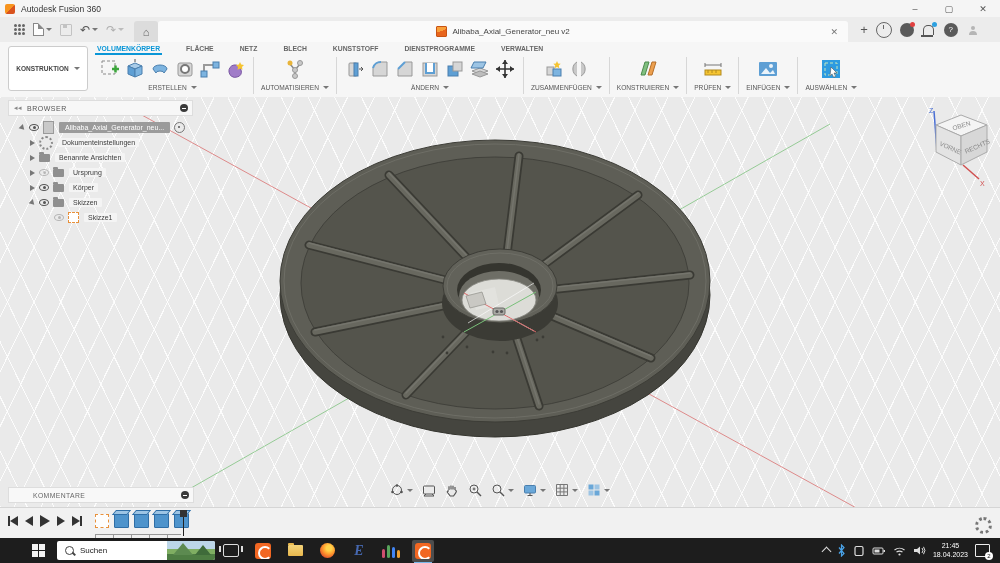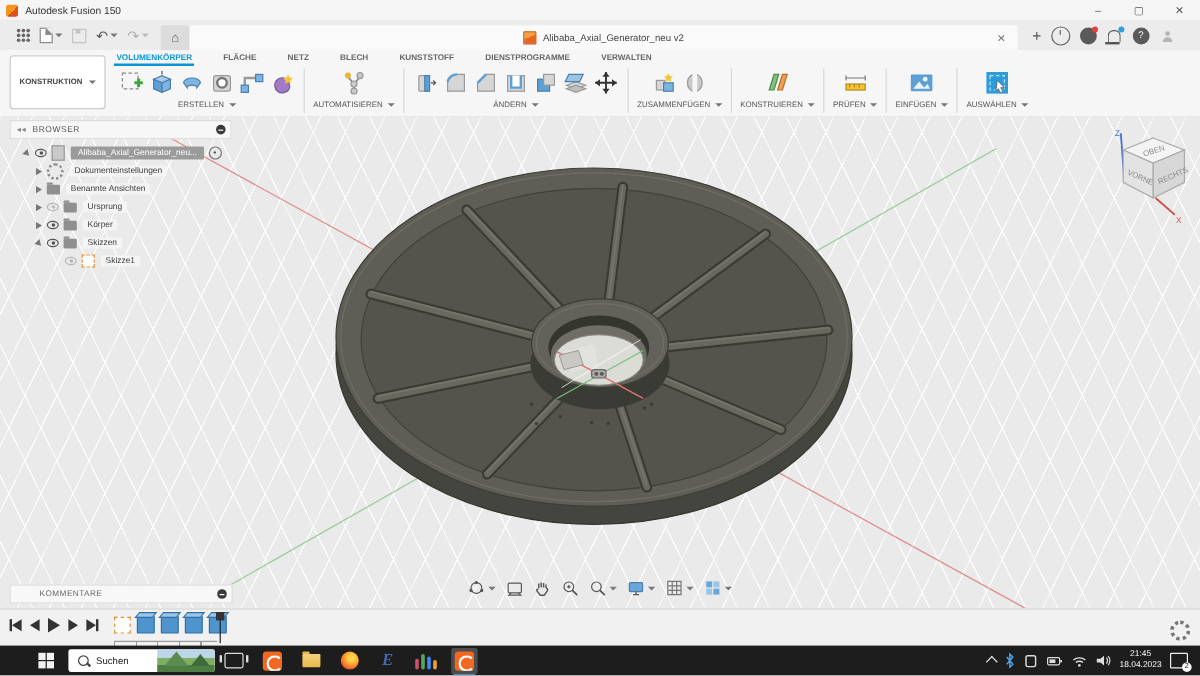--- a/index.html
+++ b/index.html
@@ -107,21 +107,21 @@
   #bracket{position:absolute;left:95px;top:26px;width:86px;height:4px;border-top:1px solid #999;
            background:repeating-linear-gradient(90deg,#999 0 1px,transparent 1px 18px)}
   #playhead{position:absolute;left:183px;top:2px;width:1px;height:26px;background:#222}
   #playhead:before{content:"";position:absolute;left:-3px;top:0;width:7px;height:7px;background:#333}
   #tl-gear{position:absolute;right:8px;top:9px;width:11px;height:11px;border-radius:50%;border:3px dotted #777}
 
   
   #taskbar{position:absolute;left:0;top:538px;width:1000px;height:25px;background:#1d1d1d;display:flex;align-items:center;color:#fff}
   .winlogo{display:grid;grid-template-columns:6px 6px;grid-gap:1px;margin:0 12px 0 32px}
   .winlogo i{width:6px;height:6px;background:#f2f2f2}
-  #searchbox{width:122px;height:19px;background:#fff;border-radius:2px;display:flex;align-items:center;font-size:8px;color:#222;overflow:hidden}
+  #searchbox{width:158px;height:19px;background:#fff;border-radius:2px;display:flex;align-items:center;font-size:8px;color:#222;overflow:hidden}
   .mag{width:7px;height:7px;border:1.5px solid #444;border-radius:50%;position:relative;margin:0 6px 0 8px;flex:0 0 auto}
   .mag:after{content:"";position:absolute;left:6px;top:6px;width:4px;height:1.5px;background:#444;transform:rotate(45deg)}
   #sb-img{margin-left:auto;width:48px;height:19px;background:
       linear-gradient(180deg,#bcd6e8 0 40%,#7fae62 40% 70%,#4e7d43 70%);position:relative}
   #sb-img:before{content:"";position:absolute;left:6px;top:2px;border-left:10px solid transparent;border-right:10px solid transparent;border-bottom:12px solid #5c8a50}
   #sb-img:after{content:"";position:absolute;right:4px;top:4px;border-left:8px solid transparent;border-right:8px solid transparent;border-bottom:10px solid #3f6b3a}
   .tbi{width:22px;height:22px;margin:0 5px;display:flex;align-items:center;justify-content:center;position:relative}
   .taskview{width:14px;height:11px;border:1.5px solid #ddd;border-radius:2px;position:relative}
   .taskview:before{content:"";position:absolute;left:-5px;top:1px;width:2px;height:6px;background:#ddd}
   .taskview:after{content:"";position:absolute;right:-5px;top:1px;width:2px;height:6px;background:#ddd}
@@ -142,21 +142,21 @@
   .notif .b2{position:absolute;right:-4px;bottom:-4px;width:8px;height:8px;background:#fff;color:#111;border-radius:50%;
              font-size:6px;display:flex;align-items:center;justify-content:center}
 
   svg text{font-family:"Liberation Sans",sans-serif}
 </style>
 </head>
 <body>
 
 <div id="titlebar">
   <span class="fusion-badge"></span>
-  <span>Autodesk Fusion 150</span>
+  <span>Autodesk Fusion 360</span>
   <div id="win-controls">
     <span>–</span>
     <span>▢</span>
     <span>✕</span>
   </div>
 </div>
 
 <div id="appbar">
   <span class="appbtn">
       <span class="grid9">

